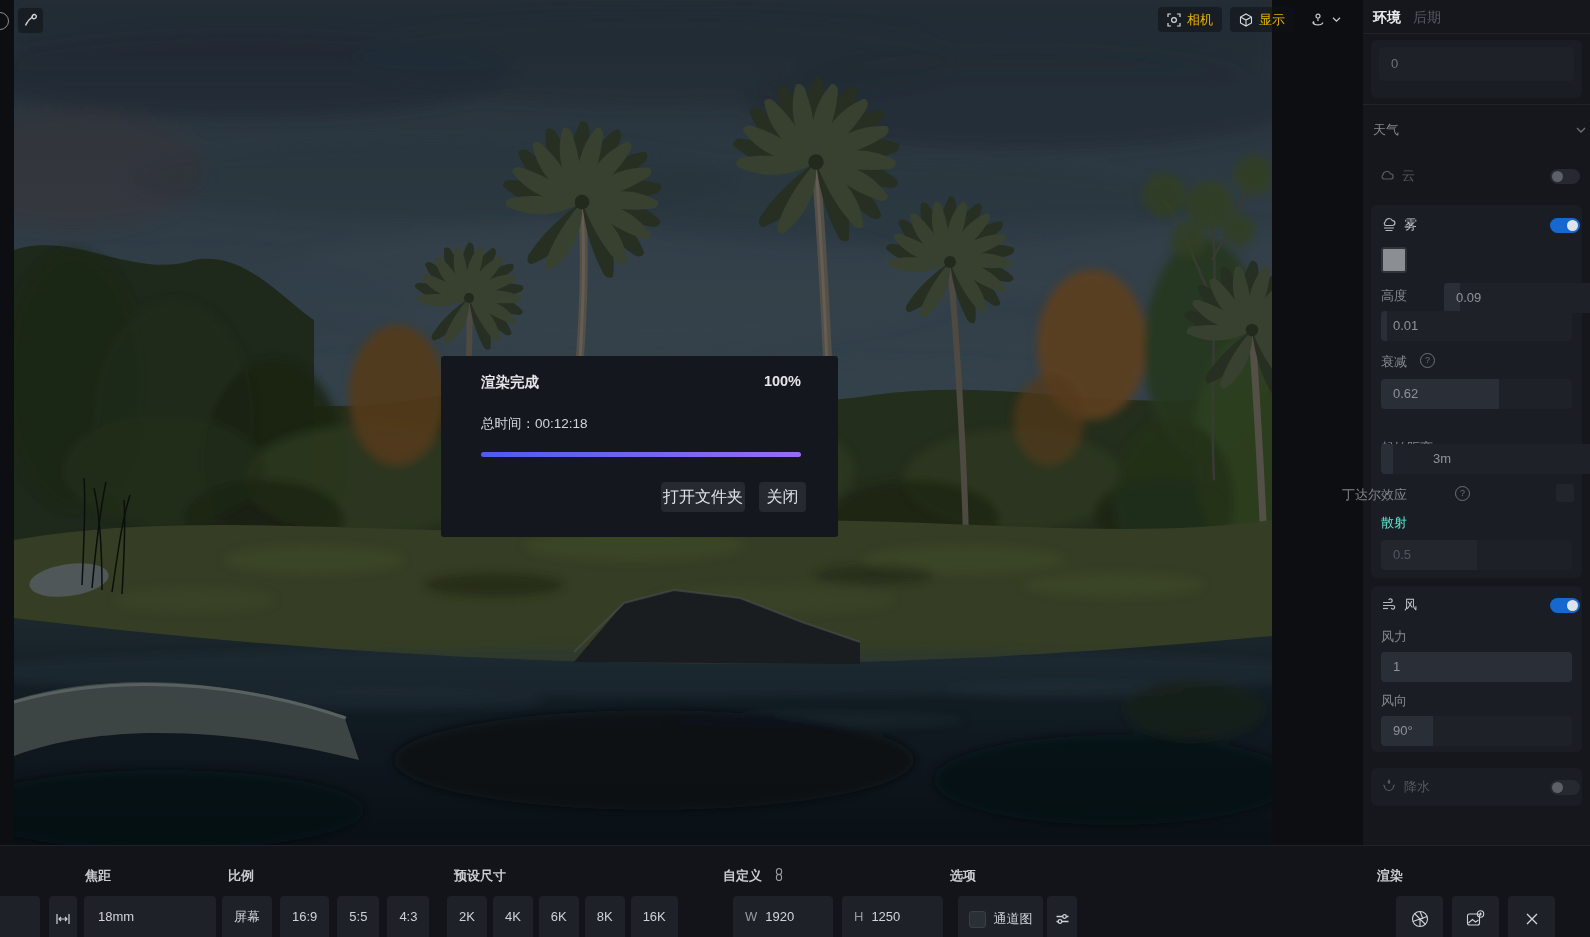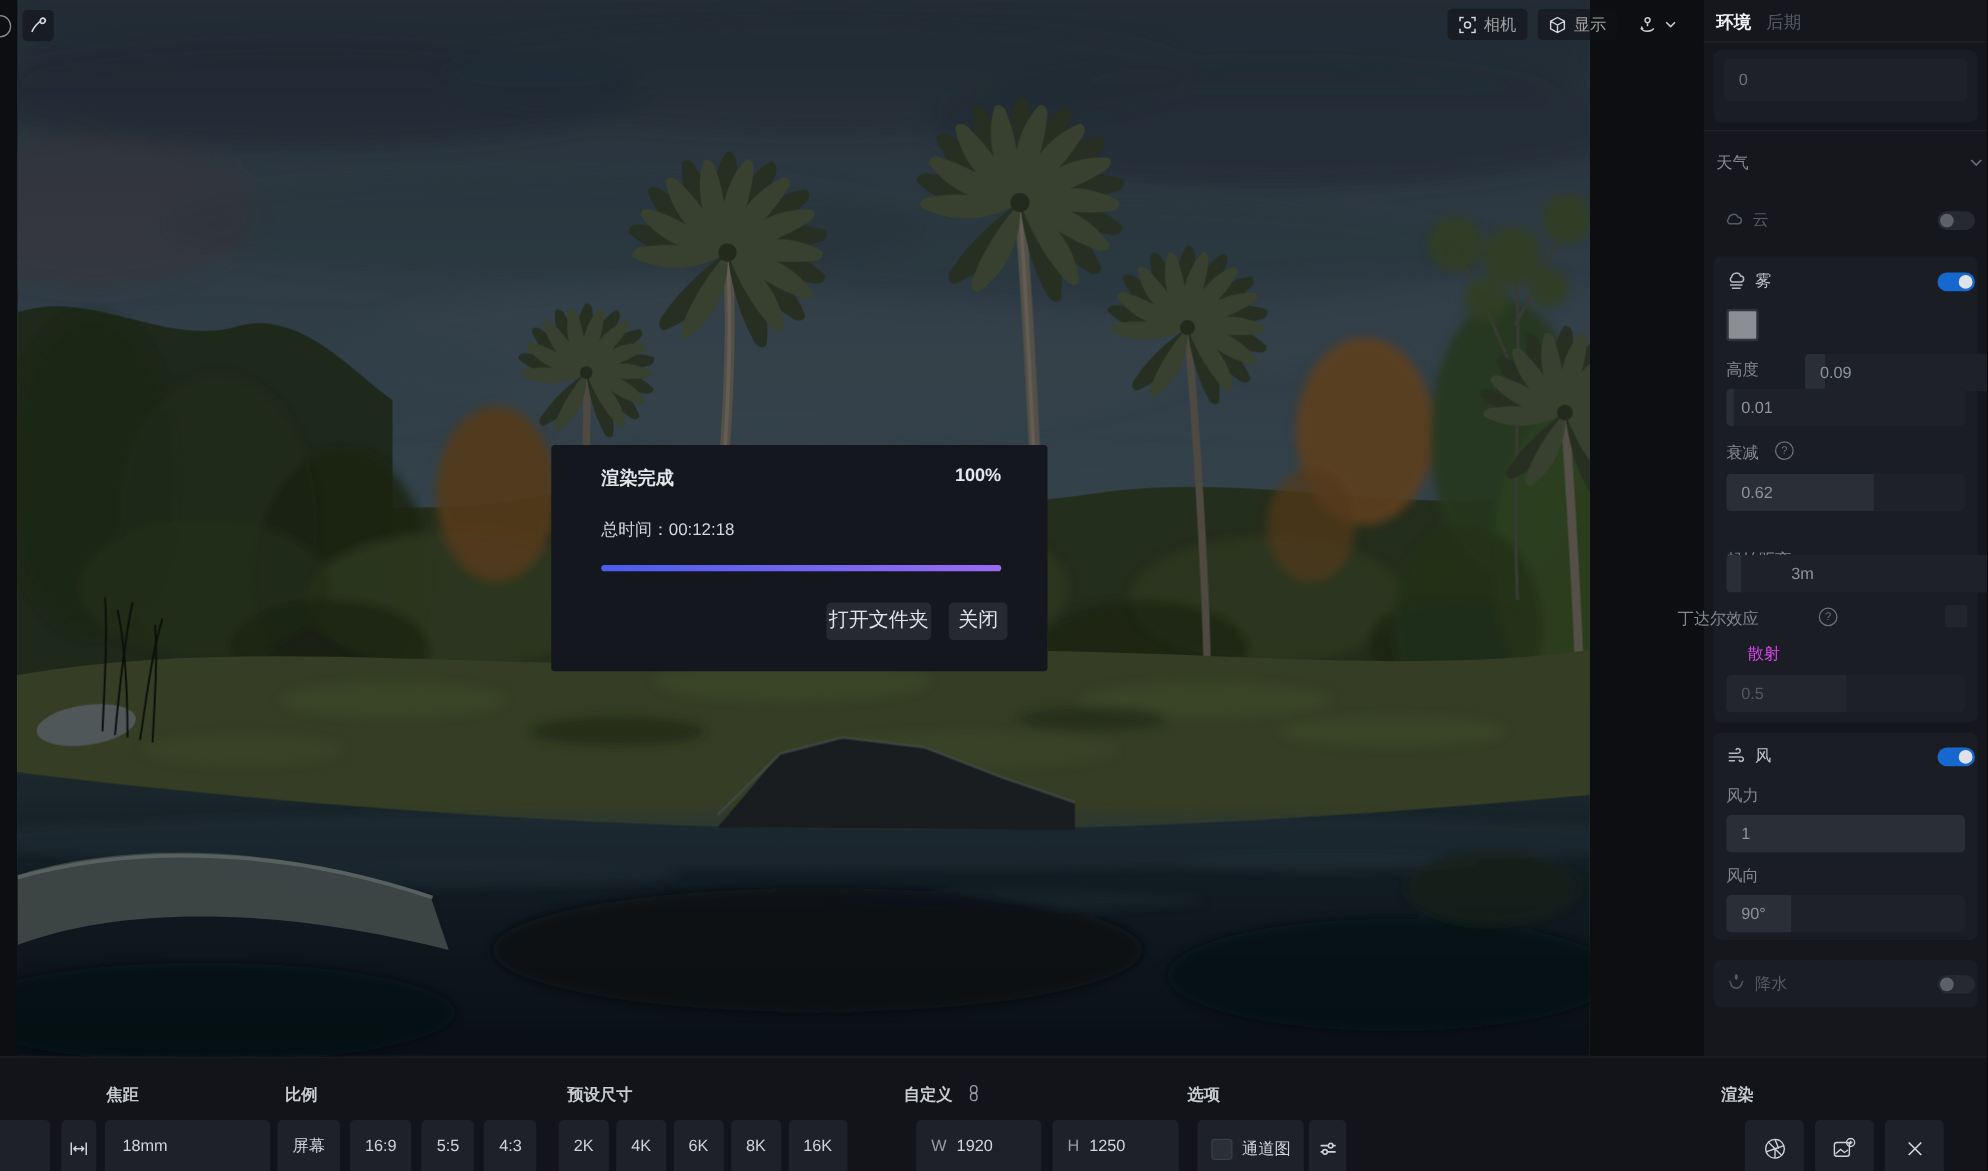--- a/index.html
+++ b/index.html
@@ -7,21 +7,21 @@
   #app{position:relative;width:1590px;height:937px;background:#0c0e11;overflow:hidden;}
   .abs{position:absolute;}
 
   
   #viewport{left:14px;top:0;width:1258px;height:845px;overflow:hidden;
     background:linear-gradient(180deg,#2f3a44 0%,#3c4b56 22%,#43545f 45%,#3f505b 62%,#3a4a55 78%,#36454f 100%);}
   #scene-dim{left:14px;top:0;width:1258px;height:845px;background:rgba(6,9,13,.24);z-index:10;}
 
   
   .topbtn{display:flex;align-items:center;gap:6px;height:25px;padding:0 9px;border-radius:4px;
-    background:rgba(16,18,22,.55);color:#a3a3a3;font-size:13px;z-index:20;}
+    background:rgba(16,18,22,.55);color:#eab308;font-size:13px;z-index:20;}
   #brush-btn{left:18px;top:8px;width:25px;height:25px;padding:0;justify-content:center;}
   #view-dd{left:1292px;top:7px;width:48px;background:transparent;justify-content:center;}
   .edge-arc{left:-9px;top:12px;width:16px;height:16px;border:1.5px solid #8a8e94;border-radius:50%;z-index:20;}
 
   
   #dialog{left:441px;top:356px;width:397px;height:181px;background:#14171d;border-radius:3px;z-index:30;}
   #dialog .title{left:40px;top:17px;font-size:14.5px;font-weight:bold;color:#e4e6ea;}
   #dialog .pct{right:37px;top:17px;font-size:14.5px;font-weight:bold;color:#e4e6ea;}
   #dialog .time{left:40px;top:59px;font-size:13.5px;color:#d2d5da;}
   #dialog .bar{left:40px;top:96px;width:320px;height:5px;border-radius:3px;
@@ -29,21 +29,21 @@
   .dlgbtn{top:126px;height:30px;line-height:30px;text-align:center;border-radius:4px;
     background:#26292f;color:#e0e3e7;font-size:16px;}
 
   
   #sidebar{left:1363px;top:0;width:227px;height:845px;background:#15171c;}
   .tab{font-size:14px;}
   .tab.active{color:#eceef1;font-weight:bold;}
   .tab.idle{color:#565a62;}
   .sdiv{left:1363px;width:227px;height:1px;background:#202329;}
   .sideLbl{font-size:13px;color:#84888f;}
-  .sideLbl.dim{color:#d946ef;margin-left:17px;}
+  .sideLbl.dim{color:#5eead4;}
   .rowLbl{font-size:13px;color:#c3c6cc;}
   .rowLbl.dim{color:#565a61;}
   .panel{left:1371px;width:211px;background:#1a1d23;border-radius:6px;}
   .sinput{left:1381px;width:191px;height:30px;background:#1e2127;border-radius:4px;overflow:hidden;
     font-size:13px;color:#8f939b;line-height:30px;}
   .sinput .fill{position:absolute;left:0;top:0;bottom:0;background:#2a2e36;}
   .sinput .val{position:relative;padding-left:12px;z-index:1;}
   .sinput.dim{background:#1d2026;color:#53575e;}
   .sinput.dim .fill{background:#23262d;}
   .tog{width:30px;height:15px;border-radius:8px;}

